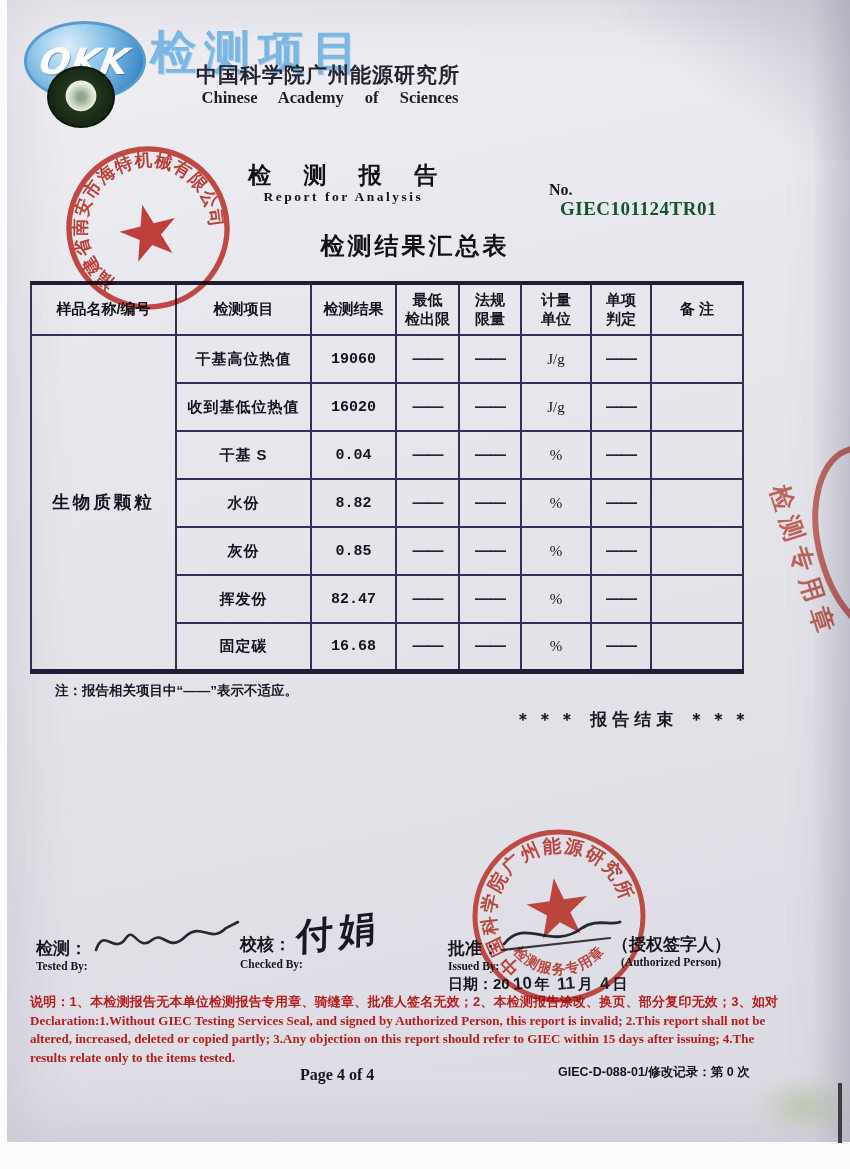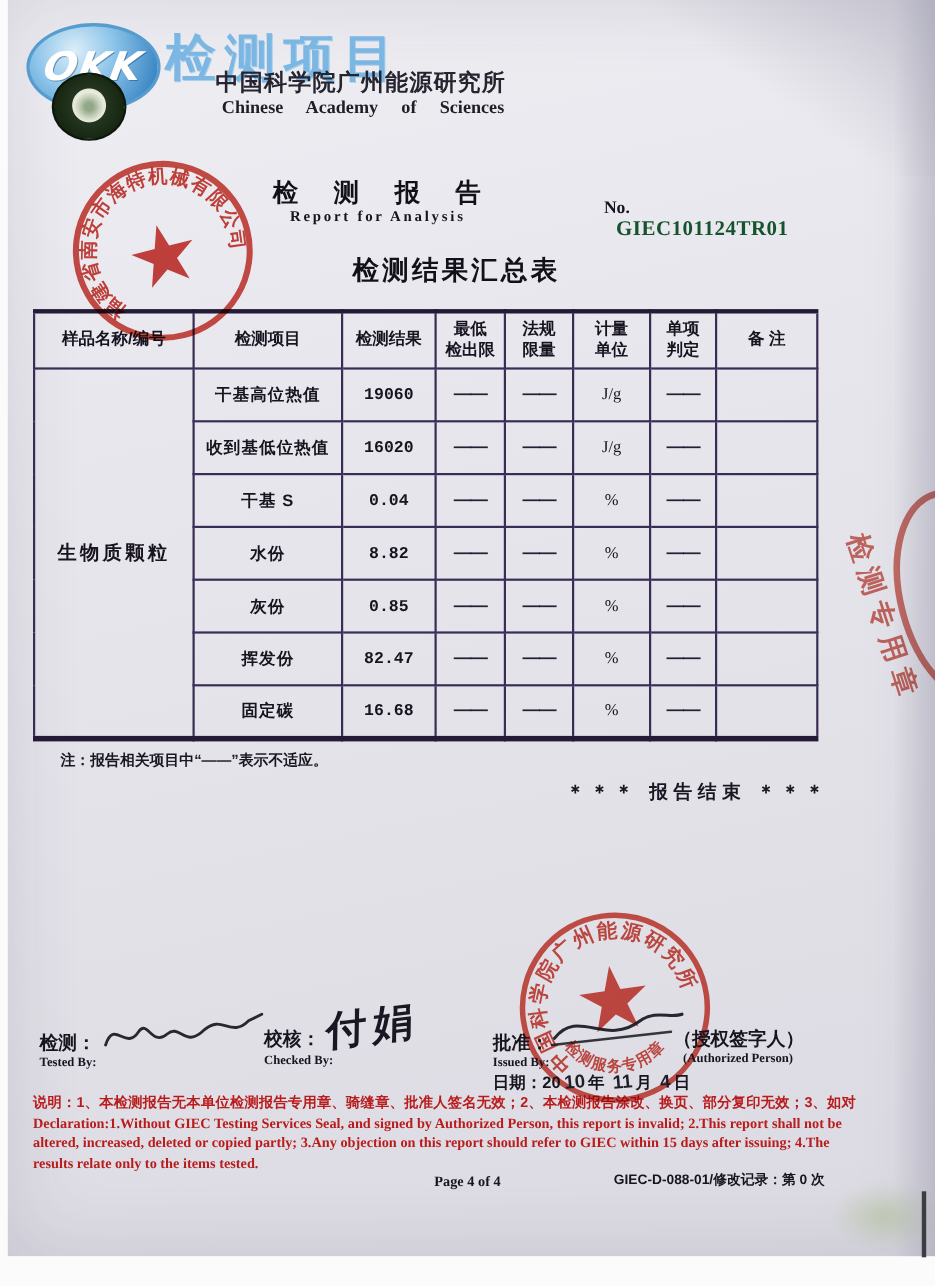--- a/index.html
+++ b/index.html
@@ -79,22 +79,22 @@
   .scrawl { position:absolute; z-index:6; }
   .auth-cn { position:absolute; left:612px; top:933px; font-size:17px; font-weight:700; color:#17141e; z-index:6;}
   .auth-en { position:absolute; left:621px; top:956px; font-family:"Liberation Serif", serif; font-size:11.5px; font-weight:700; color:#17141e; z-index:6;}
   .date-line { position:absolute; left:448px; top:974px; font-size:15px; font-weight:700; color:#17141e; z-index:6; }
   .date-line .ink { display:inline-block; transform:rotate(-5deg); font-size:17px; color:#201d2b; padding:0 3px; }
 
   
   .decl { position:absolute; left:30px; top:992px; width:800px; color:#b91c1c; }
   .decl .cn { font-size:13px; font-weight:700; line-height:1.5; letter-spacing:.2px; }
   .decl .en { font-family:"Liberation Serif", serif; font-size:13px; font-weight:700; line-height:1.45; }
-  .foot-page { position:absolute; left:300px; top:1066px; width:250px; text-align:center; font-family:"Liberation Serif", serif;
-    font-size:13px; font-weight:700; color:#17141e; }
+  .foot-page { position:absolute; left:300px; top:1066px; width:250px; font-family:"Liberation Serif", serif;
+    font-size:16px; font-weight:700; color:#17141e; }
   .foot-doc { position:absolute; left:558px; top:1064px; font-size:12.5px; font-weight:700; color:#17141e; }
 </style>
 </head>
 <body>
 
 <div class="paper"></div>
 <div class="fold"></div>
 <div class="edge-shade"></div>
 <div class="smudge"></div>
 <div class="edge-dark"></div>

